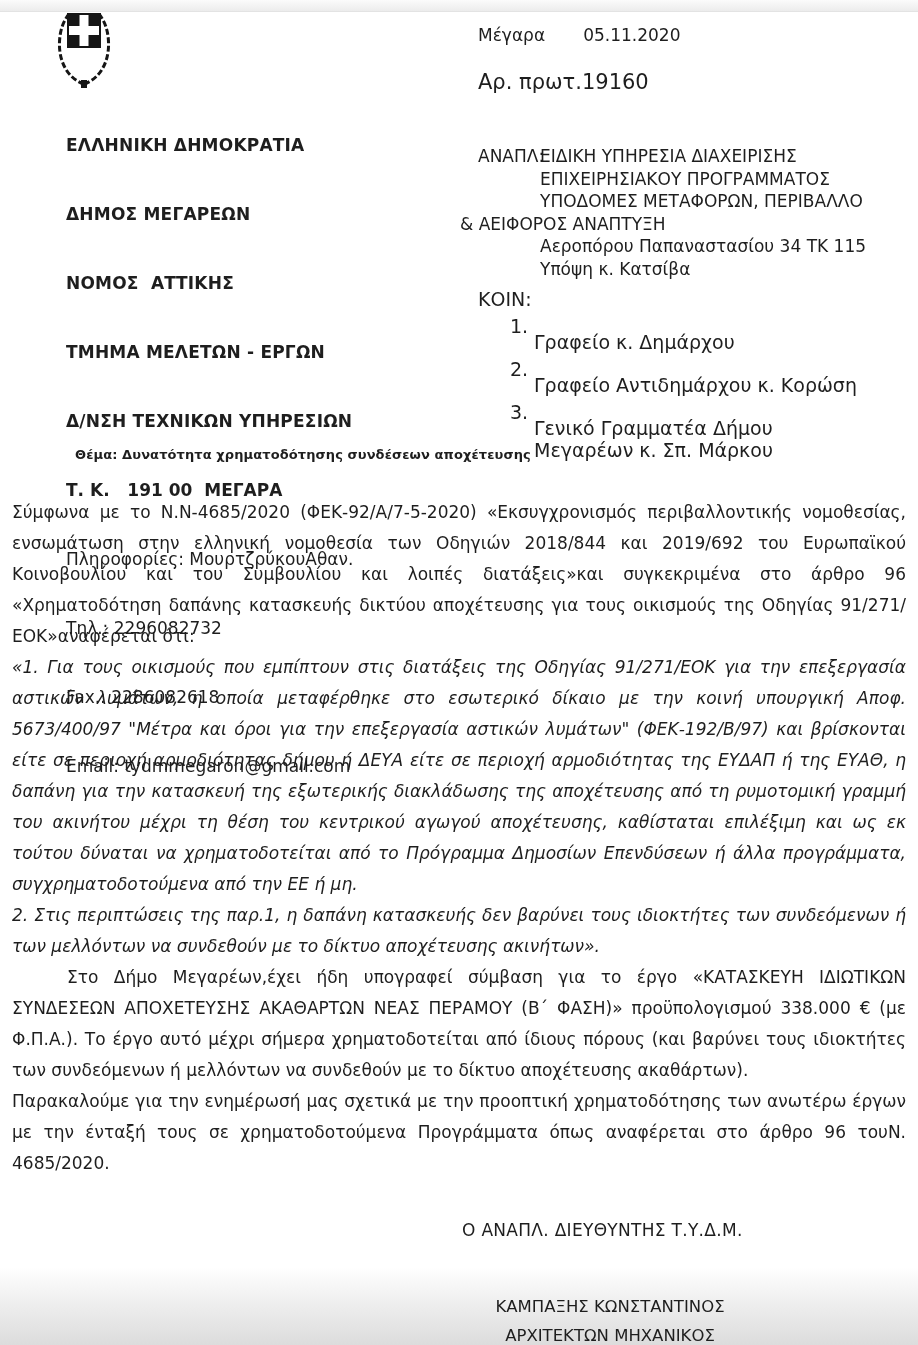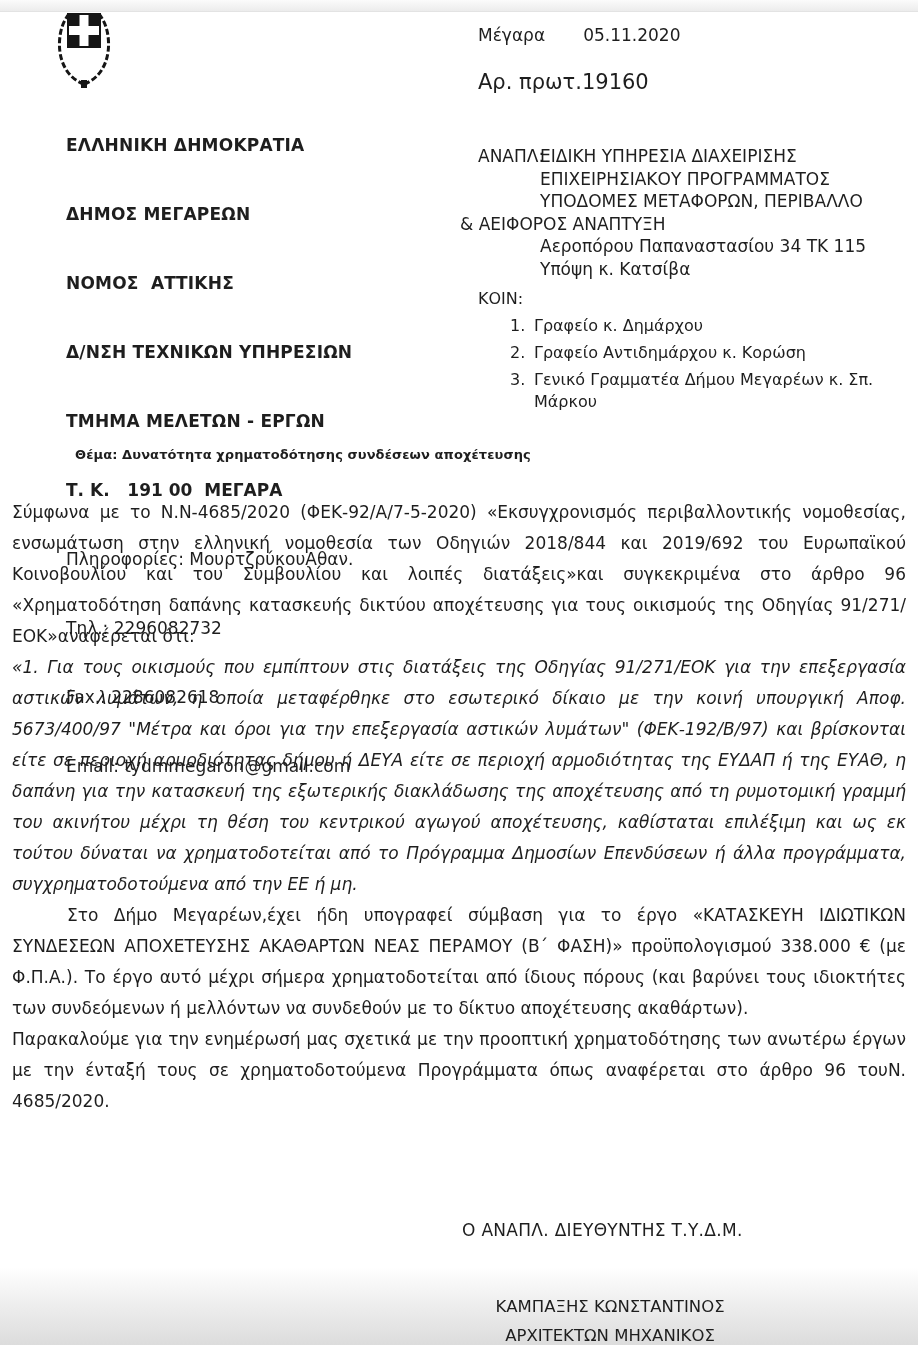--- a/index.html
+++ b/index.html
@@ -28,25 +28,25 @@
   .date-line{position:absolute;left:478px;top:25px;font-size:17px;}
   .date-line .place{margin-right:38px;}
   .protocol{position:absolute;left:478px;top:70px;font-size:21px;}
   .to-block{position:absolute;left:478px;top:145px;font-size:17px;line-height:22.5px;width:470px;}
   .to-row{display:flex;}
   .to-label{width:62px;flex:0 0 62px;font-weight:normal;}
   .to-lines{flex:1;}
   .to-line{white-space:nowrap;}
   .to-outdent{margin-left:-80px;white-space:nowrap;}
   .to-indent{white-space:nowrap;}
-  .cc-block{position:absolute;left:478px;top:288px;font-size:16px;line-height:22.5px;width:420px;}
+  .cc-block{position:absolute;left:478px;top:288px;font-size:19px;line-height:22.5px;width:420px;}
   .cc-list{margin:4px 0 0 0;padding:0;list-style:none;}
   .cc-item{display:flex;margin-bottom:4.5px;}
   .cc-num{width:24px;flex:0 0 24px;margin-left:32px;}
-  .cc-text{flex:1;max-width:340px;}
+  .cc-text{flex:1;max-width:340px;margin-top:16px;}
   .subject{
     position:absolute;left:75px;top:447px;
     font-size:13px;font-weight:bold;letter-spacing:.1px;
   }
   .body-text{
     position:absolute;left:12px;top:497px;width:894px;
     font-size:17px;line-height:31px;text-align:justify;
   }
   .body-text p{margin:0;padding:0;}
   .body-text p.italic{font-style:italic;}
@@ -80,22 +80,22 @@
     <rect x="16" y="20" width="32" height="9" fill="#ffffff"></rect>
     <rect x="16" y="8" width="32" height="33" fill="none" stroke="#151515" stroke-width="2"></rect>
     <rect x="29" y="74" width="6" height="8" fill="#151515"></rect>
   </svg>
 </div>
 
 <div class="sender">
   <div class="org-line">ΕΛΛΗΝΙΚΗ ΔΗΜΟΚΡΑΤΙΑ</div>
   <div class="org-line">ΔΗΜΟΣ ΜΕΓΑΡΕΩΝ</div>
   <div class="org-line">ΝΟΜΟΣ  ΑΤΤΙΚΗΣ</div>
+  <div class="org-line">ΤΜΗΜΑ ΜΕΛΕΤΩΝ - ΕΡΓΩΝ</div>
   <div class="org-line">Δ/ΝΣΗ ΤΕΧΝΙΚΩΝ ΥΠΗΡΕΣΙΩΝ</div>
-  <div class="org-line">ΤΜΗΜΑ ΜΕΛΕΤΩΝ - ΕΡΓΩΝ</div>
   <div class="postal">Τ. Κ.   191 00  ΜΕΓΑΡΑ</div>
   <div>Πληροφορίες: ΜουρτζρύκουΑθαν.</div>
   <div>Τηλ.: 2296082732</div>
   <div>Fax.: 2286082618</div>
   <div>Email: tydmmegaron@gmail.com</div>
 </div>
 
 <div class="date-line">
   <span class="place">Μέγαρα</span><span>05.11.2020</span>
 </div>
@@ -131,20 +131,21 @@
         <span class="cc-text">Γενικό Γραμματέα Δήμου Μεγαρέων κ. Σπ. Μάρκου</span>
       </li>
   </ol>
 </div>
 
 <div class="subject">Θέμα: Δυνατότητα χρηματοδότησης συνδέσεων αποχέτευσης</div>
 
 <div class="body-text">
   <p>Σύμφωνα με το Ν.Ν-4685/2020 (ΦΕΚ-92/Α/7-5-2020) «Εκσυγχρονισμός περιβαλλοντικής νομοθεσίας, ενσωμάτωση στην ελληνική νομοθεσία των Οδηγιών 2018/844 και 2019/692 του Ευρωπαϊκού Κοινοβουλίου και του Συμβουλίου και λοιπές διατάξεις»και συγκεκριμένα στο άρθρο 96 «Χρηματοδότηση δαπάνης κατασκευής δικτύου αποχέτευσης για τους οικισμούς της Οδηγίας 91/271/ΕΟΚ»αναφέρεται ότι:</p>
   <p class="italic">«1. Για τους οικισμούς που εμπίπτουν στις διατάξεις της Οδηγίας 91/271/ΕΟΚ για την επεξεργασία αστικών λυμάτων, η οποία μεταφέρθηκε στο εσωτερικό δίκαιο με την κοινή υπουργική Αποφ. 5673/400/97 "Μέτρα και όροι για την επεξεργασία αστικών λυμάτων" (ΦΕΚ-192/Β/97) και βρίσκονται είτε σε περιοχή αρμοδιότητας δήμου ή ΔΕΥΑ είτε σε περιοχή αρμοδιότητας της ΕΥΔΑΠ ή της ΕΥΑΘ, η δαπάνη για την κατασκευή της εξωτερικής διακλάδωσης της αποχέτευσης από τη ρυμοτομική γραμμή του ακινήτου μέχρι τη θέση του κεντρικού αγωγού αποχέτευσης, καθίσταται επιλέξιμη και ως εκ τούτου δύναται να χρηματοδοτείται από το Πρόγραμμα Δημοσίων Επενδύσεων ή άλλα προγράμματα, συγχρηματοδοτούμενα από την ΕΕ ή μη.</p>
+  <p class="italic">2. Στις περιπτώσεις της παρ.1, η δαπάνη κατασκευής δεν βαρύνει τους ιδιοκτήτες των συνδεόμενων ή των μελλόντων να συνδεθούν με το δίκτυο αποχέτευσης ακινήτων».</p>
   <p class="indent">Στο Δήμο Μεγαρέων,έχει ήδη υπογραφεί σύμβαση για το έργο «ΚΑΤΑΣΚΕΥΗ ΙΔΙΩΤΙΚΩΝ ΣΥΝΔΕΣΕΩΝ ΑΠΟΧΕΤΕΥΣΗΣ ΑΚΑΘΑΡΤΩΝ ΝΕΑΣ ΠΕΡΑΜΟΥ (Β΄ ΦΑΣΗ)» προϋπολογισμού 338.000 € (με Φ.Π.Α.). Το έργο αυτό μέχρι σήμερα χρηματοδοτείται από ίδιους πόρους (και βαρύνει τους ιδιοκτήτες των συνδεόμενων ή μελλόντων να συνδεθούν με το δίκτυο αποχέτευσης ακαθάρτων).</p>
   <p>Παρακαλούμε για την ενημέρωσή μας σχετικά με την προοπτική χρηματοδότησης των ανωτέρω έργων με την ένταξή τους σε χρηματοδοτούμενα Προγράμματα όπως αναφέρεται στο άρθρο 96 τουΝ. 4685/2020.</p>
 </div>
 
 <div class="closing">Ο ΑΝΑΠΛ. ΔΙΕΥΘΥΝΤΗΣ Τ.Υ.Δ.Μ.</div>
 <div class="signature">
   <div>ΚΑΜΠΑΞΗΣ ΚΩΝΣΤΑΝΤΙΝΟΣ</div>
   <div>ΑΡΧΙΤΕΚΤΩΝ ΜΗΧΑΝΙΚΟΣ</div>
 </div>
 

